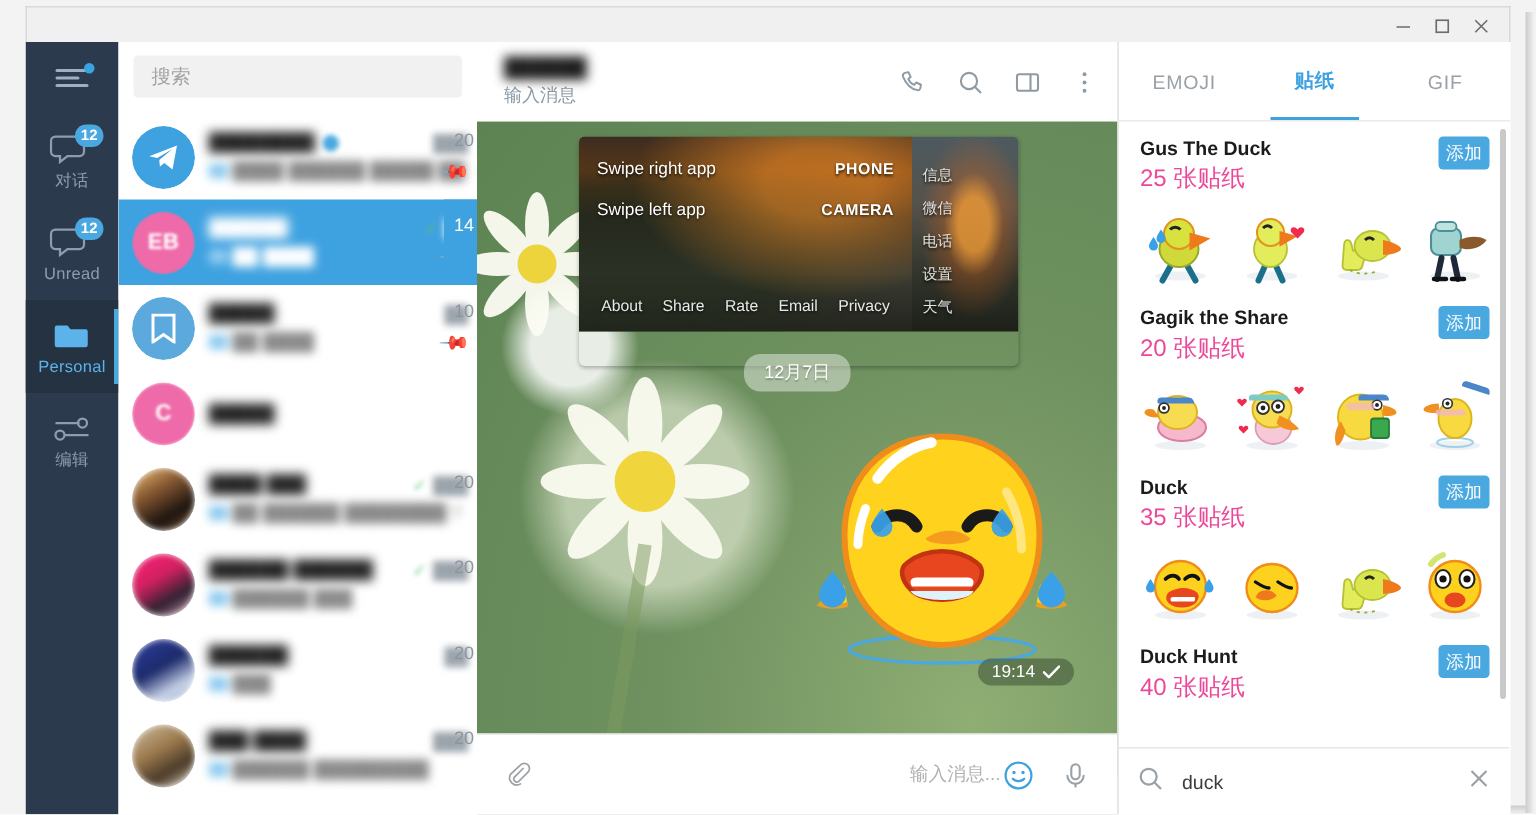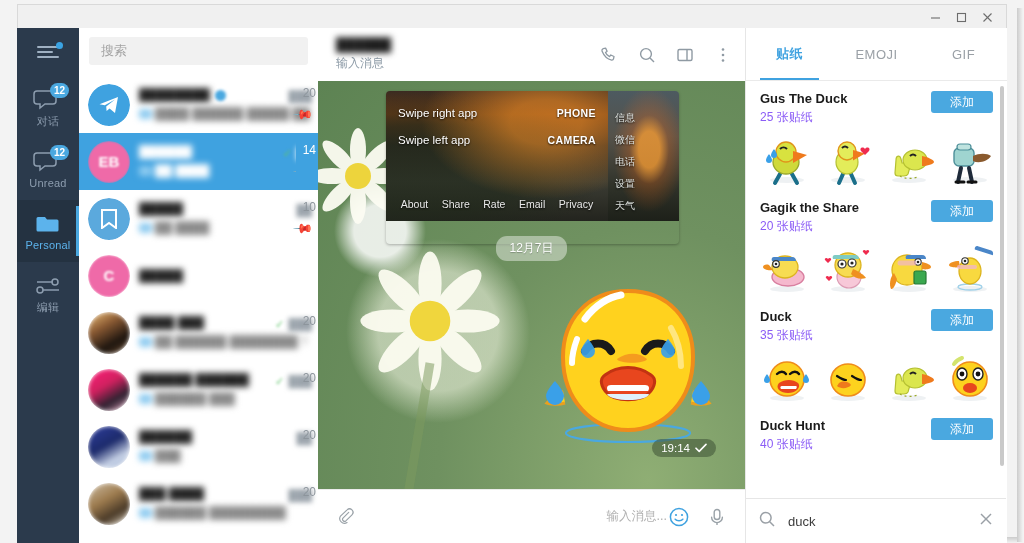--- a/index.html
+++ b/index.html
@@ -128,22 +128,22 @@
                 border-left:1px solid #e6e6e6;box-sizing:border-box;}
   .sptabs{display:flex;height:52px;align-items:center;border-bottom:1px solid #eaeaea;}
   .sptab{flex:1;text-align:center;font-size:13px;color:#9aa0a6;letter-spacing:.5px;position:relative;
          height:52px;display:flex;align-items:center;justify-content:center;}
   .sptab.active{color:#3fa2e0;font-weight:bold;}
   .sptab.active::after{content:"";position:absolute;left:16%;right:16%;bottom:0;height:2px;background:#3fa2e0;}
   .spbody{position:absolute;top:52px;left:0;right:0;bottom:45px;overflow:hidden;}
   .setblock{padding:11px 14px 0 14px;}
   .sethdr{display:flex;align-items:flex-start;justify-content:space-between;}
   .setname{font-size:13px;font-weight:bold;color:#1b1b1b;}
-  .setcount{font-size:12px;color:#8b5cf6;margin-top:3px;}
-  .addbtn{background:#4aa8e0;color:#fff;font-size:12px;border-radius:3px;padding:4px 19px;line-height:1.2;}
+  .setcount{font-size:16px;color:#ec4899;margin-top:3px;}
+  .addbtn{background:#4aa8e0;color:#fff;font-size:12px;border-radius:3px;padding:4px 5px;line-height:1.2;}
   .setrow{display:flex;gap:6px;margin-top:8px;}
   .stickercell{width:55px;height:55px;display:flex;align-items:center;justify-content:center;}
   .spscroll{position:absolute;right:3px;top:58px;width:4px;height:380px;background:#c9c9c9;border-radius:2px;}
   .spsearch{position:absolute;left:0;bottom:0;width:260px;height:45px;background:#fff;
             border-top:1px solid #e6e6e6;display:flex;align-items:center;padding:0 12px;box-sizing:border-box;}
   .spsearch .q{flex:1;font-size:13px;color:#3c3c3c;padding-left:12px;}
 </style>
 </head>
 <body>
 
@@ -514,22 +514,22 @@
               <rect x="7.2" y="2.5" width="5.6" height="10" rx="2.8" fill="none" stroke="#9aa2a8" stroke-width="1.4"></rect>
               <path d="M4.6 10.2a5.4 5.4 0 0 0 10.8 0" fill="none" stroke="#9aa2a8" stroke-width="1.4" stroke-linecap="round"></path>
               <line x1="10" y1="15.6" x2="10" y2="18" stroke="#9aa2a8" stroke-width="1.4"></line>
             </svg>
         </div>
       </div>
     </div>
 
     <div class="stickerpanel">
       <div class="sptabs" id="sptabs">
+          <div class="sptab">EMOJI</div>
           <div class="sptab active">贴纸</div>
-          <div class="sptab">EMOJI</div>
           <div class="sptab">GIF</div>
         </div>
       <div class="spbody" id="spbody">
           <div class="setblock">
             <div class="sethdr">
               <div>
                 <div class="setname">Gus The Duck</div>
                 <div class="setcount">25 张贴纸</div>
               </div>
               <div class="addbtn">添加</div>

